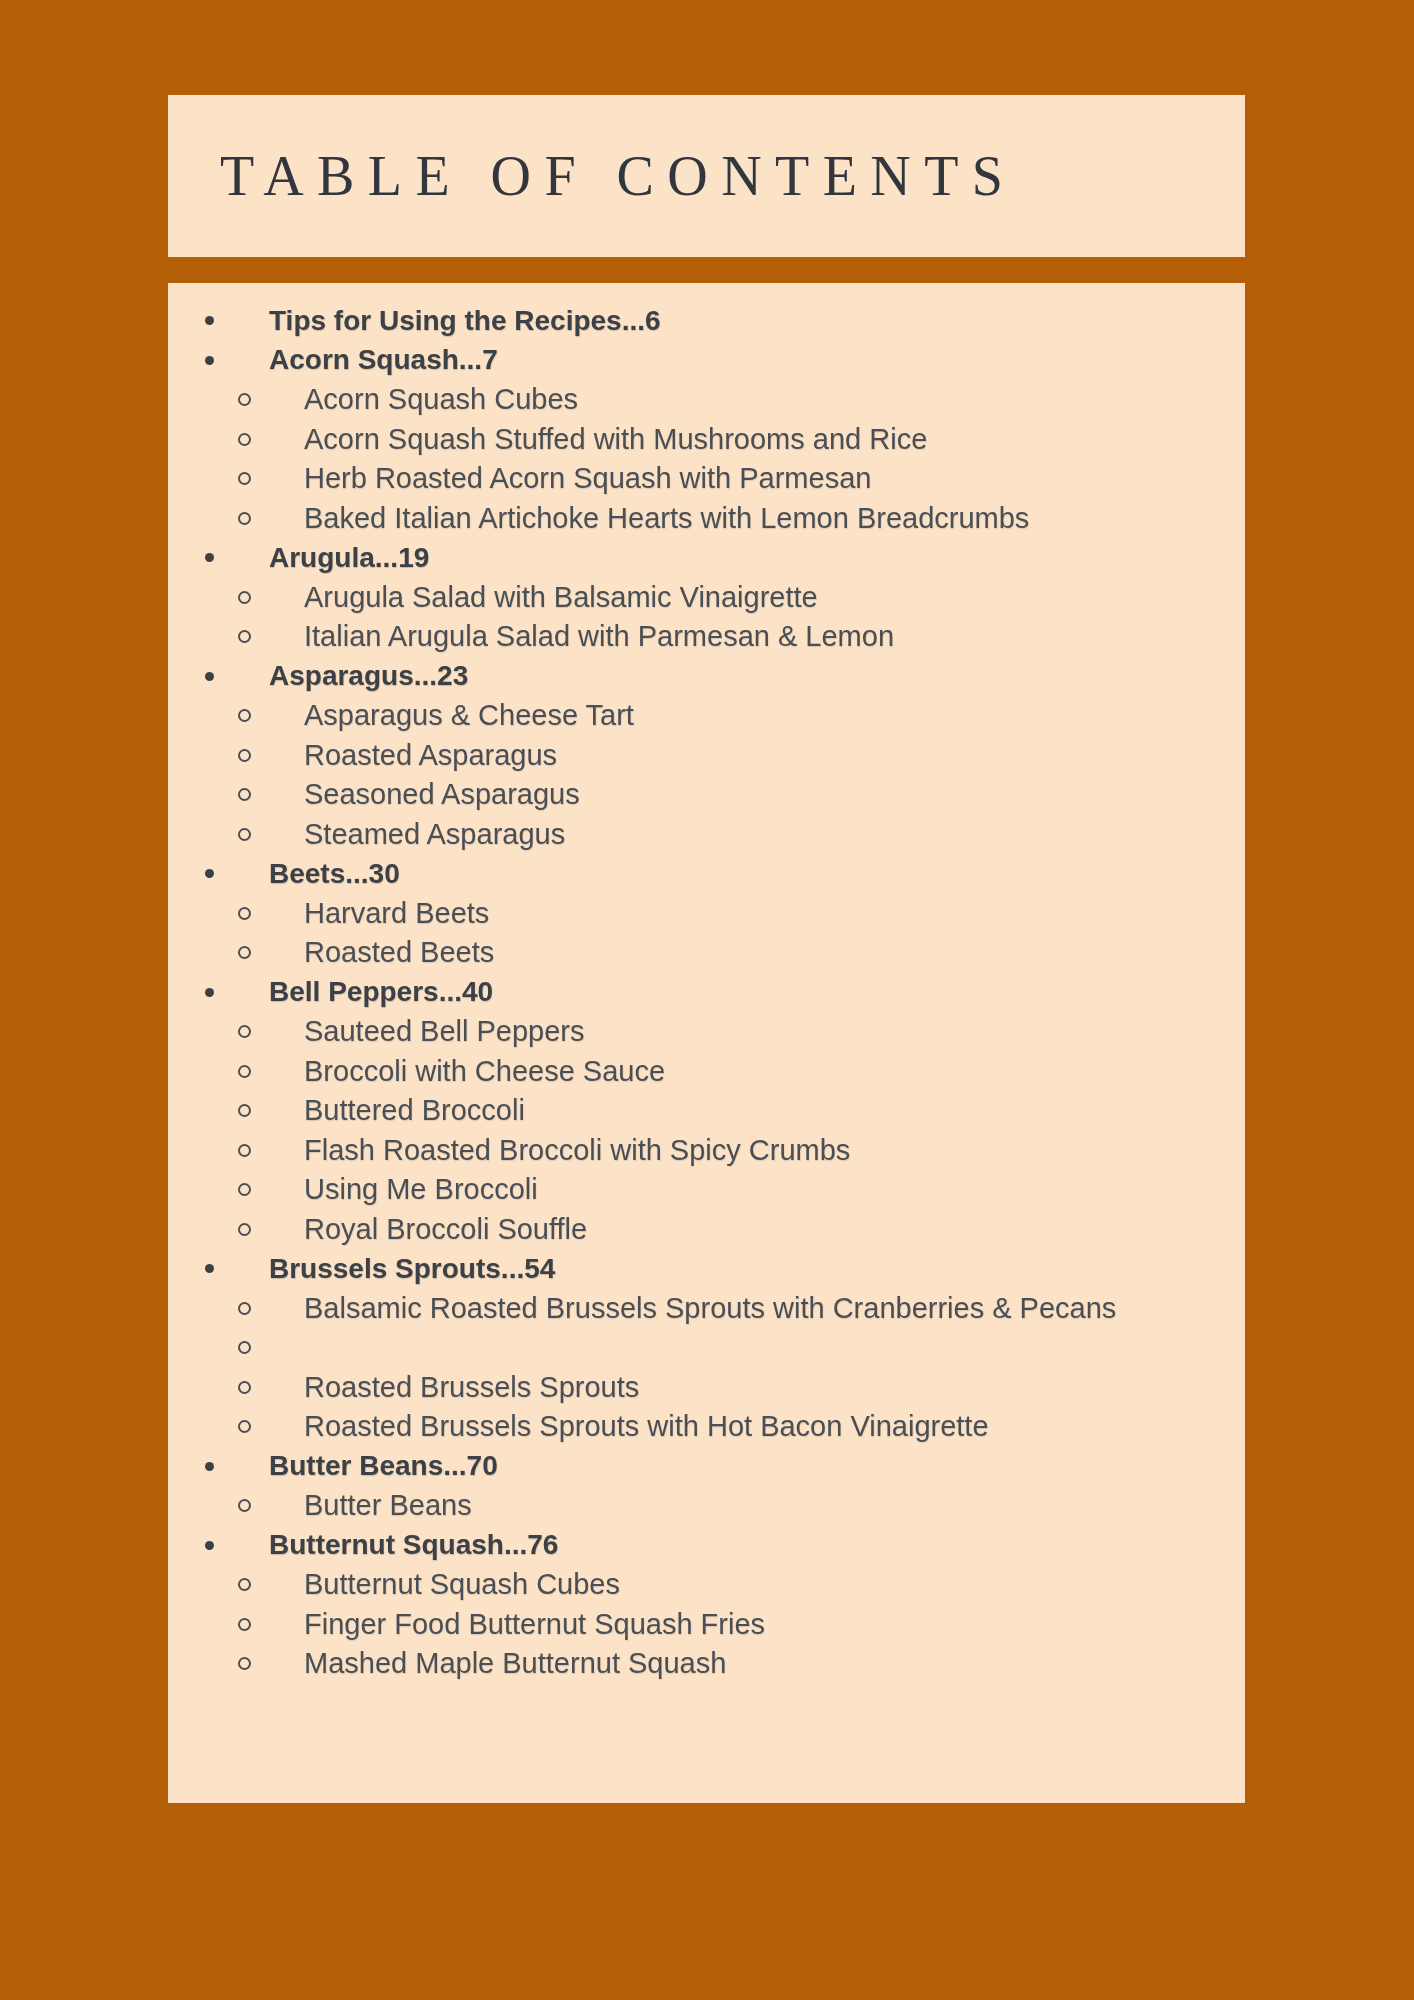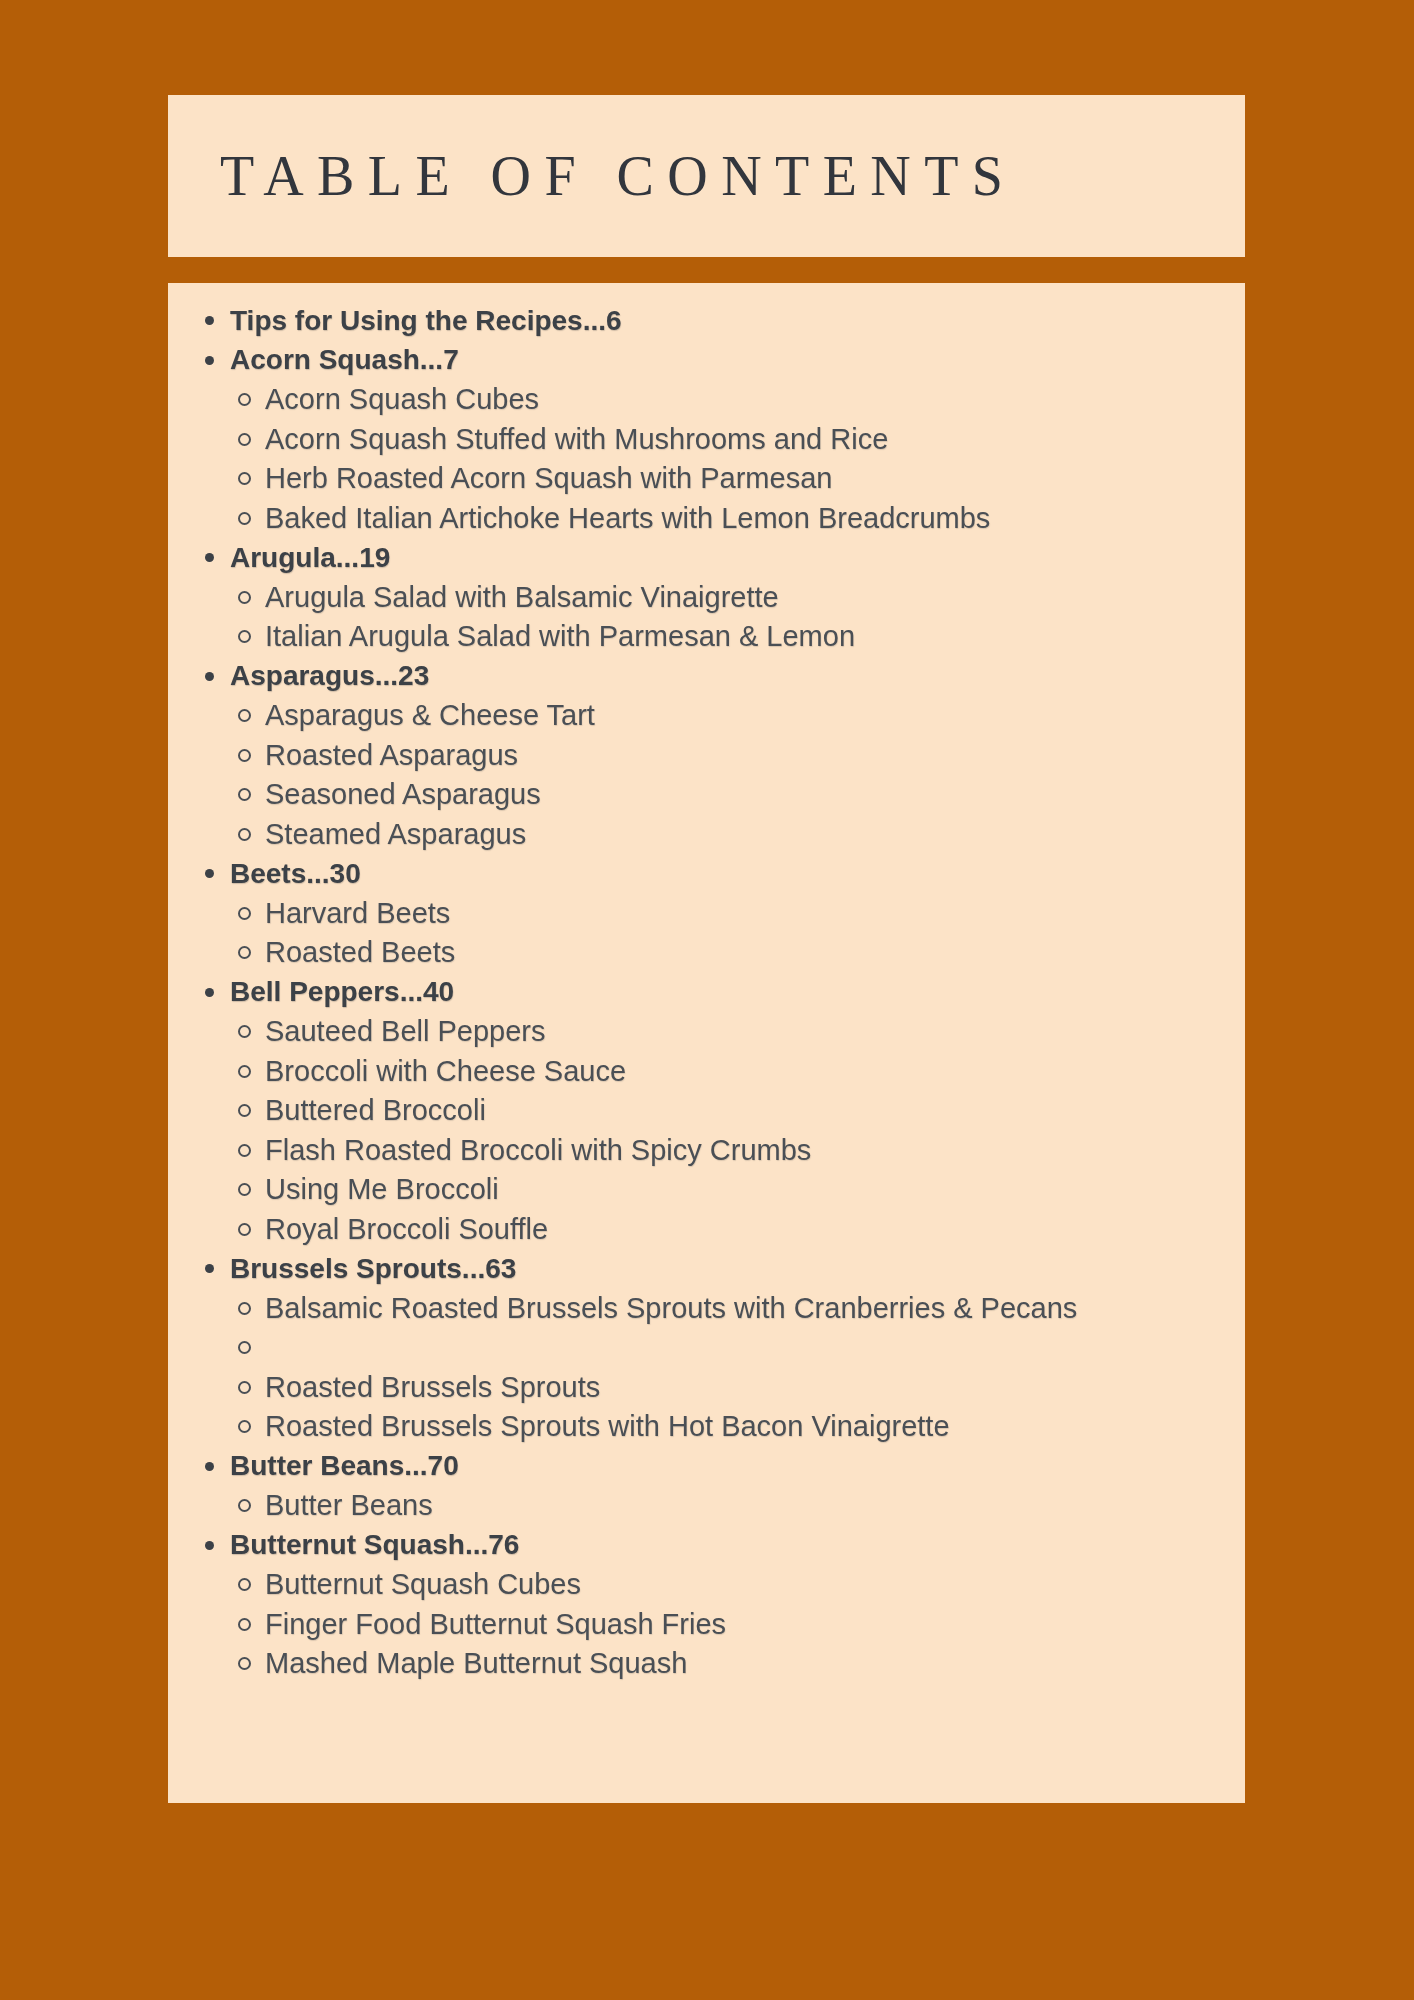--- a/index.html
+++ b/index.html
@@ -37,20 +37,21 @@
     top: 283px;
     height: 1520px;
     box-sizing: border-box;
     padding-top: 18px;
   }
   ul { list-style: none; margin: 0; padding: 0; }
   .row {
     display: flex;
     align-items: center;
     height: 39.5px;
+    gap: 39px;
   }
   .dot {
     flex: none;
     width: 9px;
     height: 9px;
     border-radius: 50%;
     background: var(--main-text, #3c4147);
     margin-left: 37px;
   }
   .sec-text {
@@ -230,21 +231,21 @@
   <li class="row">
     <span class="ring"></span>
     <span class="r-text">Royal Broccoli Souffle</span>
   </li>
 </ul>
   </li>
 
   <li>
     <div class="row">
       <span class="dot"></span>
-      <span class="sec-text"><span class="sec-label">Brussels Sprouts</span><span class="sec-sep">...</span><span class="sec-page">63</span></span>
+      <span class="sec-text"><span class="sec-label">Brussels Sprouts</span><span class="sec-sep">...</span><span class="sec-page">54</span></span>
     </div>
     <ul class="recipes">
   <li class="row">
     <span class="ring"></span>
     <span class="r-text">Balsamic Roasted Brussels Sprouts with Cranberries &amp; Pecans</span>
   </li>
 
   <li class="row">
     <span class="ring"></span>
   </li>

